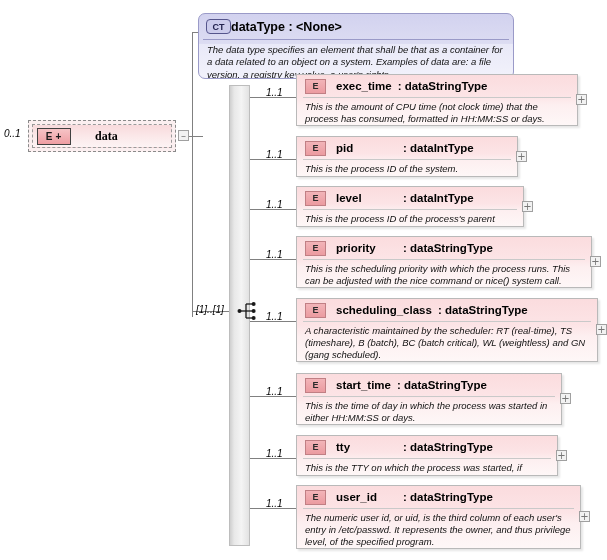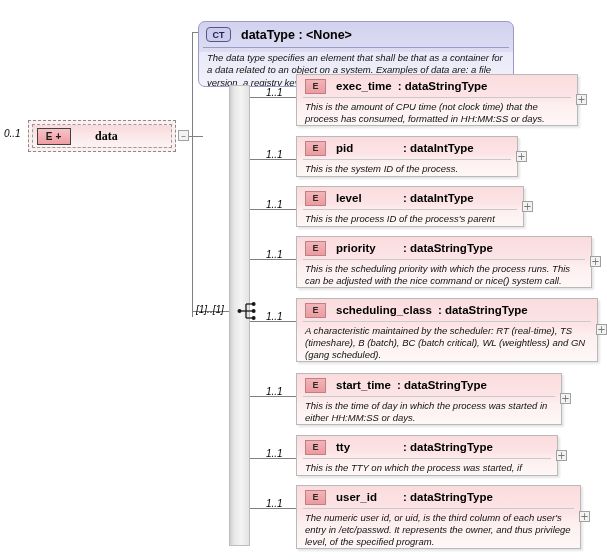--- a/index.html
+++ b/index.html
@@ -72,21 +72,21 @@
     border: 1px solid #a0a0a0;
     background: #f2f2f2;
     display: flex; align-items: center; justify-content: center;
     font-size: 10px; line-height: 9px; color: #777;
     font-family: "DejaVu Sans", sans-serif;
   }
 
   
   .ct-box {
     position: absolute;
-    left: 198px; top: 21px;
+    left: 198px; top: 13px;
     width: 316px; height: 66px;
     border: 1px solid #9a9ac8;
     border-radius: 7px;
     background: linear-gradient(to bottom, #d2d2ef 0%, #dcdcf2 46%, #e9e9f8 47%, #f2f2fb 100%);
     overflow: hidden;
   }
   .ct-head {
     height: 25px;
     display: flex; align-items: center;
     padding-left: 7px;
@@ -95,21 +95,21 @@
     width: 25px; height: 15px;
     border: 1px solid #55558c;
     border-radius: 4px;
     background: #ccccec;
     display: flex; align-items: center; justify-content: center;
     font-size: 9px; font-weight: bold; color: #22224e;
     flex: 0 0 auto;
   }
   .ct-title {
     font-size: 12.5px; font-weight: bold;
-    margin-left: 10px; color: #000;
+    color: #000;
   }
   .ct-sep {
     height: 1px; background: #9a9ac8;
     margin: 0 4px;
   }
   .ct-doc {
     font-size: 9.5px; font-style: italic;
     line-height: 12.4px;
     padding: 4px 7px 0 8px;
     color: #111;
@@ -234,21 +234,21 @@
       <div class="expander" style="left: 576px; top: 94px;">+</div>
       <div class="line hline" style="left: 250px; top: 159px; width: 46px;"></div>
       <div class="occurs" style="left: 266px; top: 149px;">1..1</div>
       <div class="el" style="left: 296px; top: 136px; width: 222px; height: 41px;">
         <div class="el-head" style="position: relative;">
           <span class="el-badge">E</span>
           <span class="el-name">pid</span>
           <span class="el-type" style="margin-left: 0px; position: absolute; left: 106px;">: dataIntType</span>
         </div>
         <div class="el-sep"></div>
-        <div class="el-doc">This is the system ID of the process.</div>
+        <div class="el-doc">This is the process ID of the system.</div>
       </div>
       <div class="expander" style="left: 516px; top: 150.5px;">+</div>
       <div class="line hline" style="left: 250px; top: 209px; width: 46px;"></div>
       <div class="occurs" style="left: 266px; top: 199px;">1..1</div>
       <div class="el" style="left: 296px; top: 186px; width: 228px; height: 41px;">
         <div class="el-head" style="position: relative;">
           <span class="el-badge">E</span>
           <span class="el-name">level</span>
           <span class="el-type" style="margin-left: 0px; position: absolute; left: 106px;">: dataIntType</span>
         </div>

